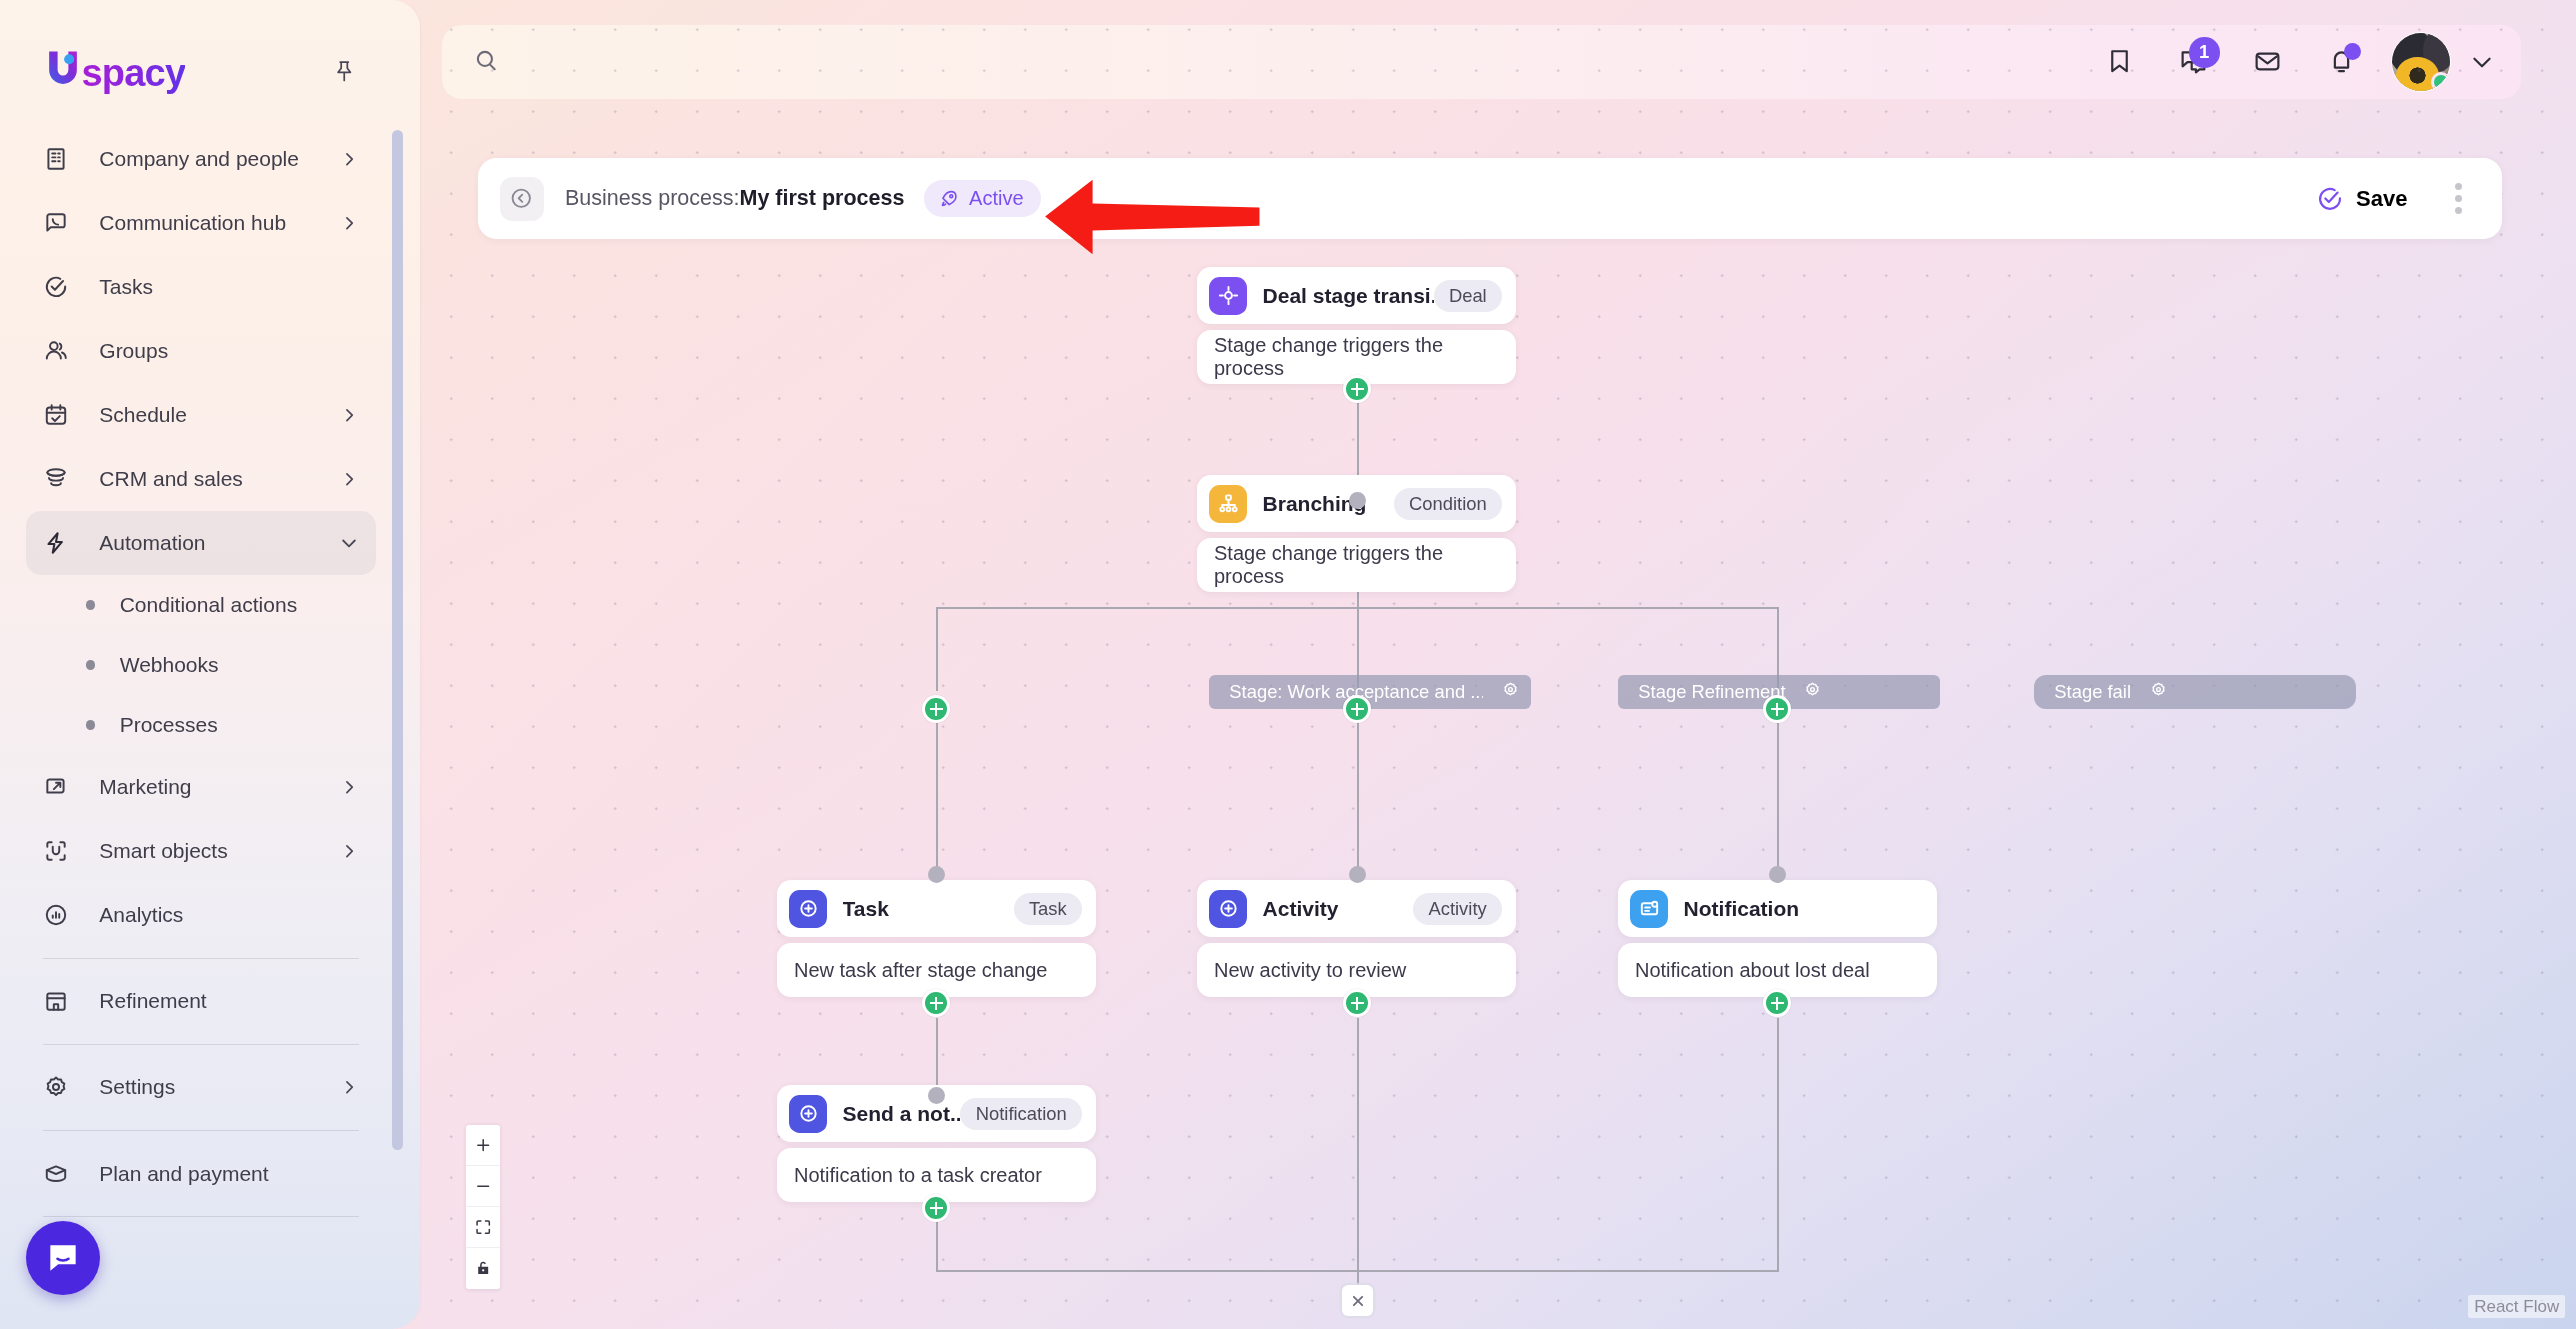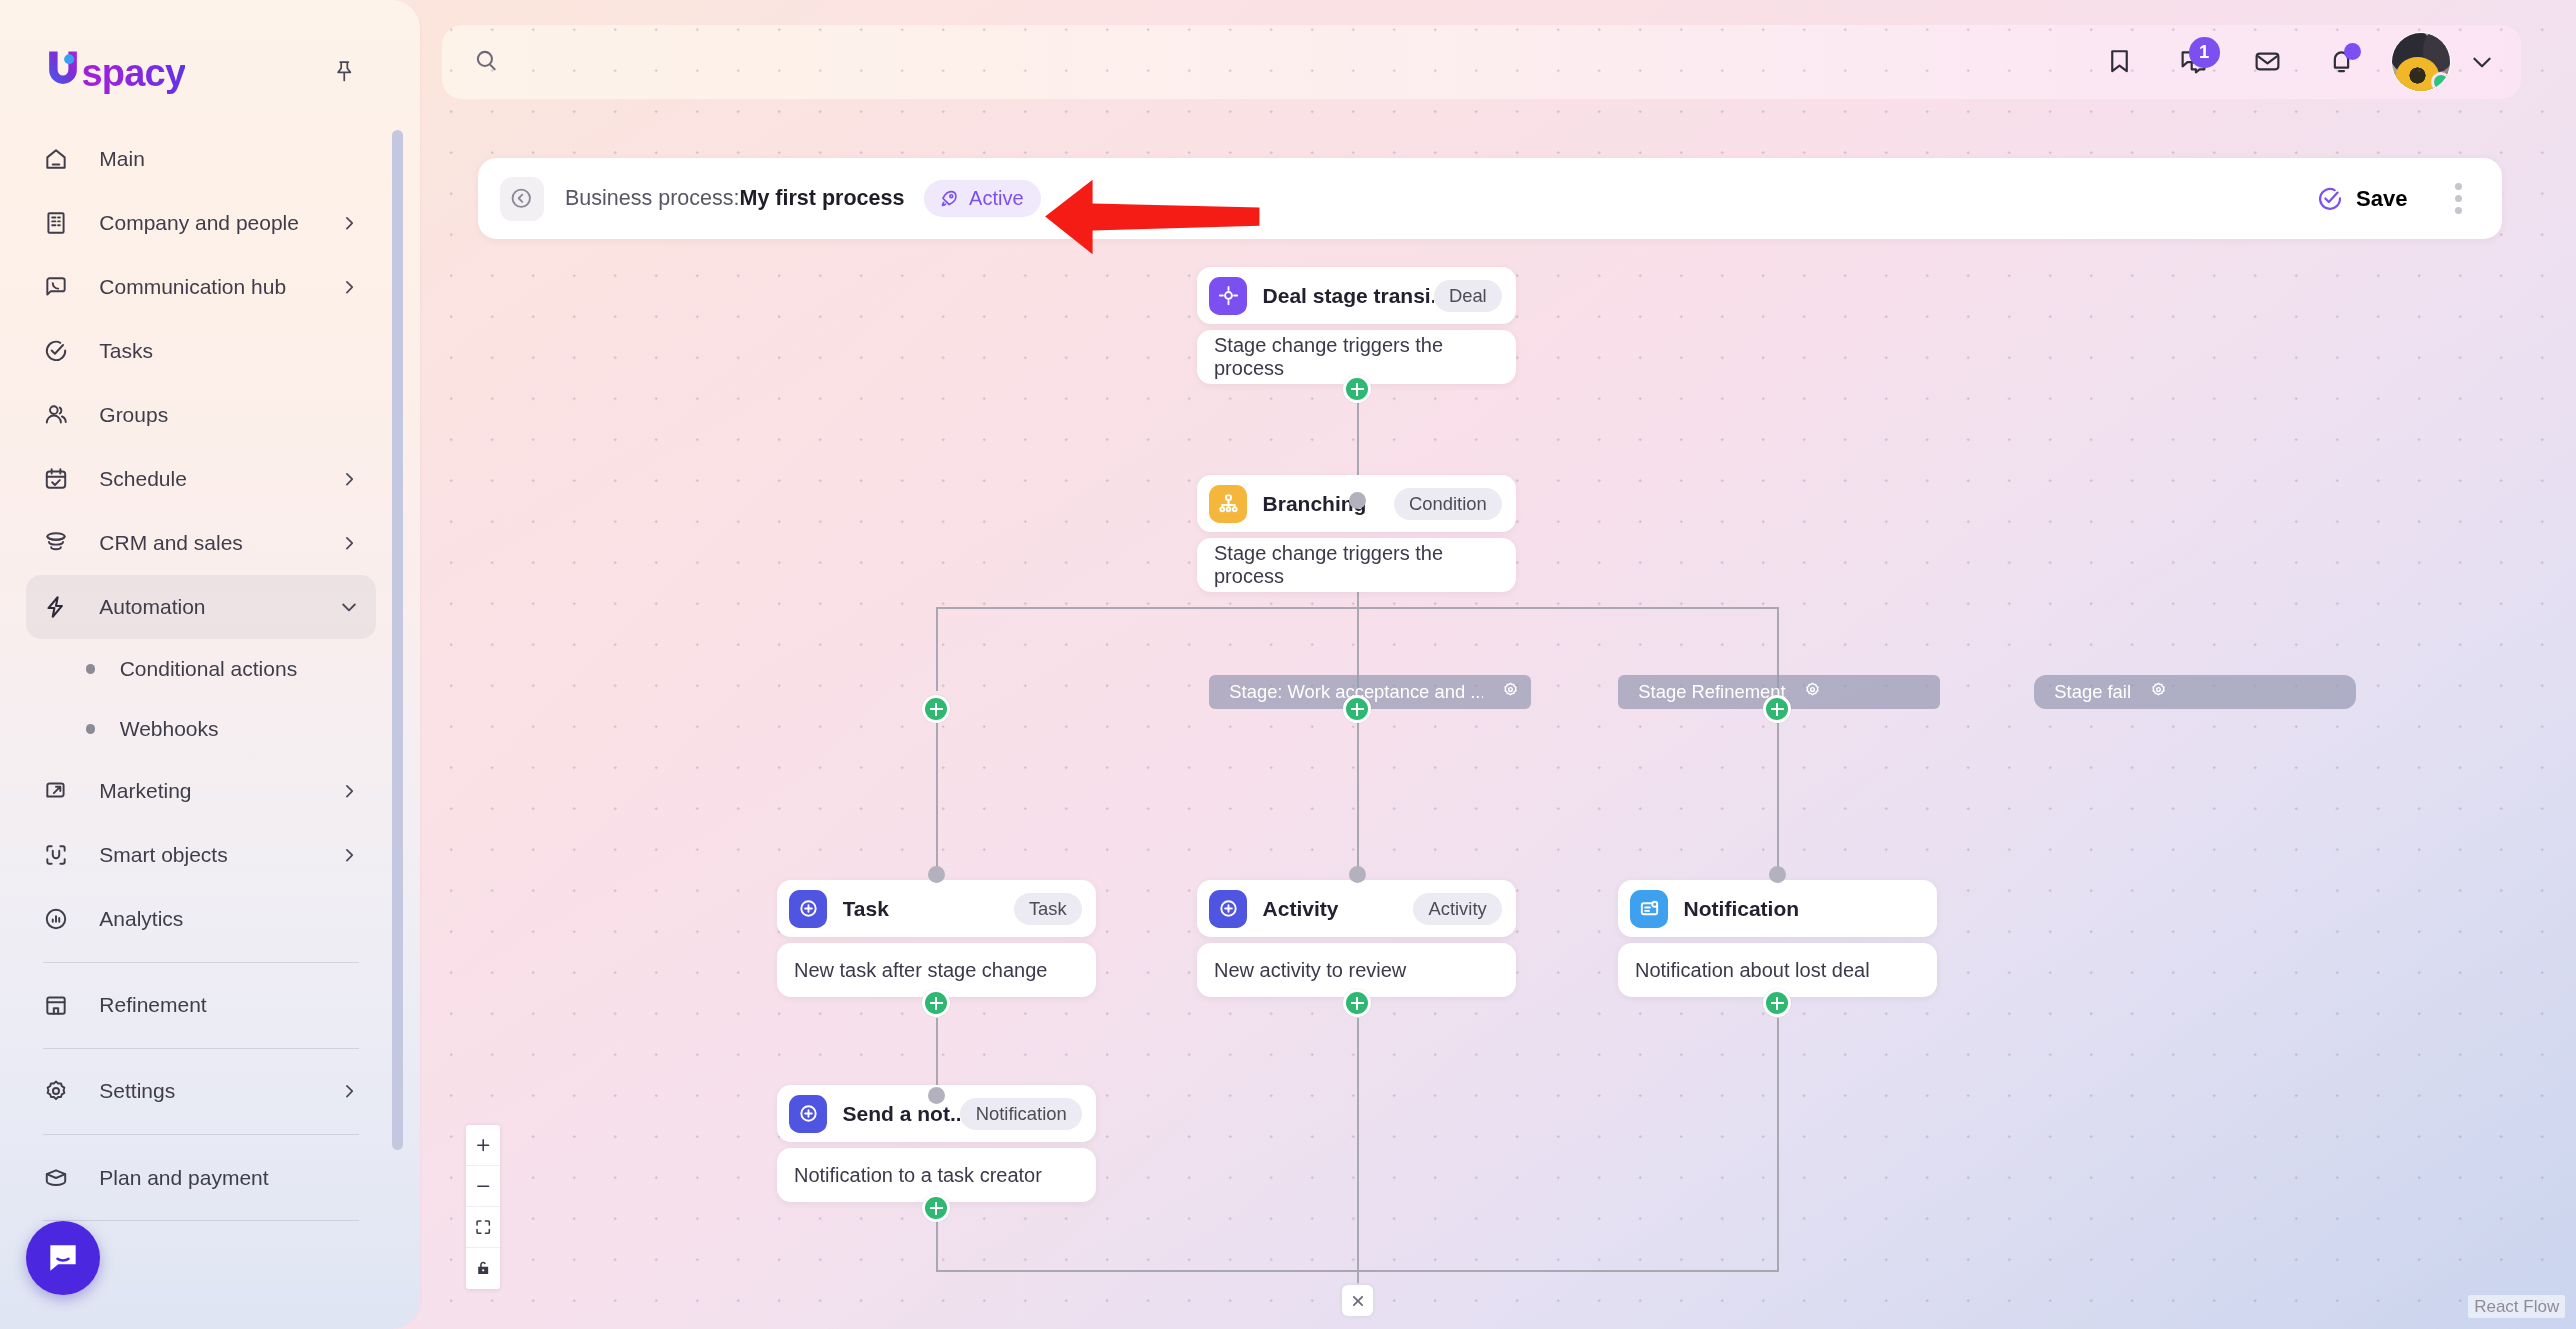--- a/index.html
+++ b/index.html
@@ -196,29 +196,20 @@
       </div>
       <div class="pin-btn">
         <svg width="24.5" height="24.5" viewBox="0 0 24 24" fill="none" stroke="#4a4856" stroke-width="1.7" stroke-linecap="round" stroke-linejoin="round">
           <path d="M8 3h8M9 3v6l-3 4h12l-3-4V3M12 13v8"></path>
         </svg>
       </div>
     </div>
 
     <div class="nav">
 
-      <div class="nav-item">
-        <span class="nav-icon">
-          <svg width="26" height="26" viewBox="0 0 24 24" fill="none" stroke="#3f3d4a" stroke-width="1.8" stroke-linecap="round" stroke-linejoin="round">
-              <path d="M4 10.5 12 4l8 6.5V20H4Z"></path>
-              <path d="M9 17h6"></path>
-            </svg>
-        </span>
-        <span class="nav-label">Main</span>
-      </div>
 
       <div class="nav-item">
         <span class="nav-icon">
           <svg width="26" height="26" viewBox="0 0 24 24" fill="none" stroke="#3f3d4a" stroke-width="1.8" stroke-linejoin="round">
               <rect x="5" y="3" width="14" height="18" rx="1"></rect>
               <path d="M8.5 7h3M8.5 10.5h3M8.5 14h3M14 7h1.5M14 10.5h1.5M14 14h1.5" stroke-linecap="round"></path>
             </svg>
         </span>
         <span class="nav-label">Company and people</span>
         <span class="nav-chev">
@@ -312,20 +303,24 @@
         </span>
       </div>
 
       <div class="sub-item">
         <span class="sub-dot"></span>
         <span class="sub-label">Conditional actions</span>
       </div>
       <div class="sub-item">
         <span class="sub-dot"></span>
         <span class="sub-label">Webhooks</span>
+      </div>
+      <div class="sub-item">
+        <span class="sub-dot"></span>
+        <span class="sub-label">Processes</span>
       </div>
 
       <div class="nav-item">
         <span class="nav-icon">
           <svg width="26" height="26" viewBox="0 0 24 24" fill="none" stroke="#3f3d4a" stroke-width="1.8" stroke-linecap="round" stroke-linejoin="round">
               <path d="M4 17V7a2 2 0 0 1 2-2h11a2 2 0 0 1 2 2v8a2 2 0 0 1-2 2H7Z"></path>
               <path d="m10 14 6-6M16 8h-4M16 8v4"></path>
             </svg>
         </span>
         <span class="nav-label">Marketing</span>

